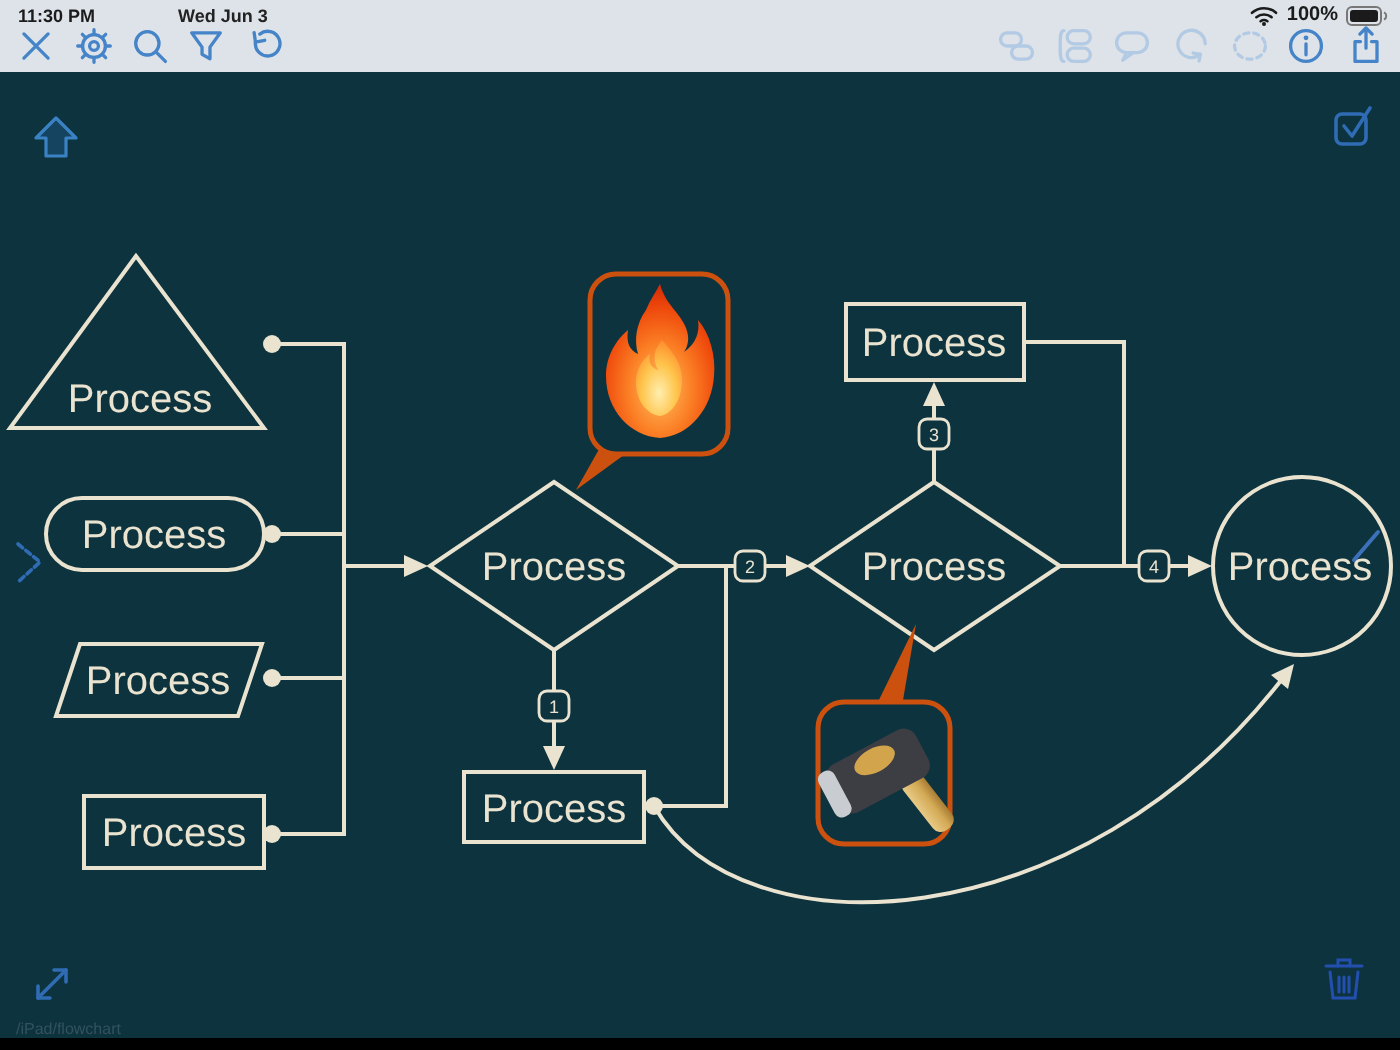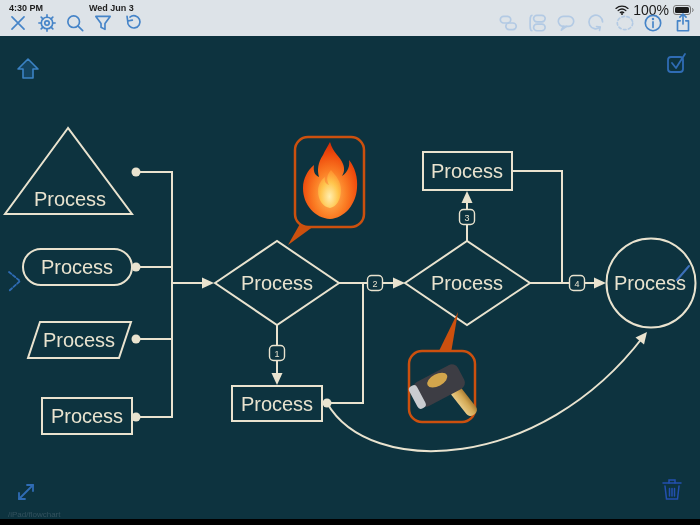--- a/index.html
+++ b/index.html
@@ -4,21 +4,21 @@
 <style>
   html,body{margin:0;padding:0;}
   #screen{position:relative;width:700px;height:525px;overflow:hidden;
     font-family:"Liberation Sans",sans-serif;background:#0d333f;}
   
   #header{position:absolute;top:0;left:0;width:700px;height:36px;background:#dde3e8;}
   .statusbar{position:absolute;top:1px;left:0;width:100%;height:13px;font-size:9px;color:#1b1b1b;}
   .st-time{position:absolute;left:9px;top:2px;font-weight:bold;}
   .st-date{position:absolute;left:50px;top:2px;font-weight:bold;color:#222;margin-left:39px;}
   .st-right{position:absolute;right:6px;top:1px;display:flex;align-items:center;gap:4px;}
-  .st-batt-label{font-size:14px;font-weight:normal;}
+  .st-batt-label{font-size:10px;font-weight:bold;}
   .tb-icon{position:absolute;top:12px;width:22px;height:22px;}
   .tb-icon svg{width:22px;height:22px;}
   .ic{stroke:#4584c8;stroke-width:1.5;fill:none;stroke-linecap:round;stroke-linejoin:round;}
   .faded .ic{stroke:#b3cae4;}
   
   #canvas{position:absolute;top:36px;left:0;}
   .shape{stroke:#e9e3cf;stroke-width:2;fill:none;}
   .edge{stroke:#e9e3cf;stroke-width:2;fill:none;}
   .fillc{fill:#e9e3cf;stroke:none;}
   .nodetext{fill:#e9e3cf;font-family:"Liberation Sans",sans-serif;font-size:20px;text-anchor:middle;}
@@ -31,21 +31,21 @@
   
   #homebar{position:absolute;bottom:0;left:0;width:700px;height:6px;background:#000;}
 </style>
 </head>
 <body>
 
 <div id="screen">
 
   <div id="header">
     <div class="statusbar">
-      <span class="st-time">4:30 PM</span>
+      <span class="st-time">11:30 PM</span>
       <span class="st-date">Wed Jun 3</span>
       <span class="st-right">
         <svg width="14" height="10" viewBox="0 0 14 10">
           <path d="M1 3.4 A9 9 0 0 1 13 3.4 M3.2 5.6 A6 6 0 0 1 10.8 5.6 M5.3 7.6 A3 3 0 0 1 8.7 7.6" stroke="#1b1b1b" stroke-width="1.3" fill="none" stroke-linecap="round"></path>
           <circle cx="7" cy="9" r="1" fill="#1b1b1b"></circle>
         </svg>
         <span class="st-batt-label">100%</span>
         <svg width="21" height="10" viewBox="0 0 21 10">
           <rect x="0.5" y="0.5" width="17" height="9" rx="2.5" stroke="#777" fill="none"></rect>
           <rect x="2" y="2" width="14" height="6" rx="1.5" fill="#1b1b1b"></rect>

